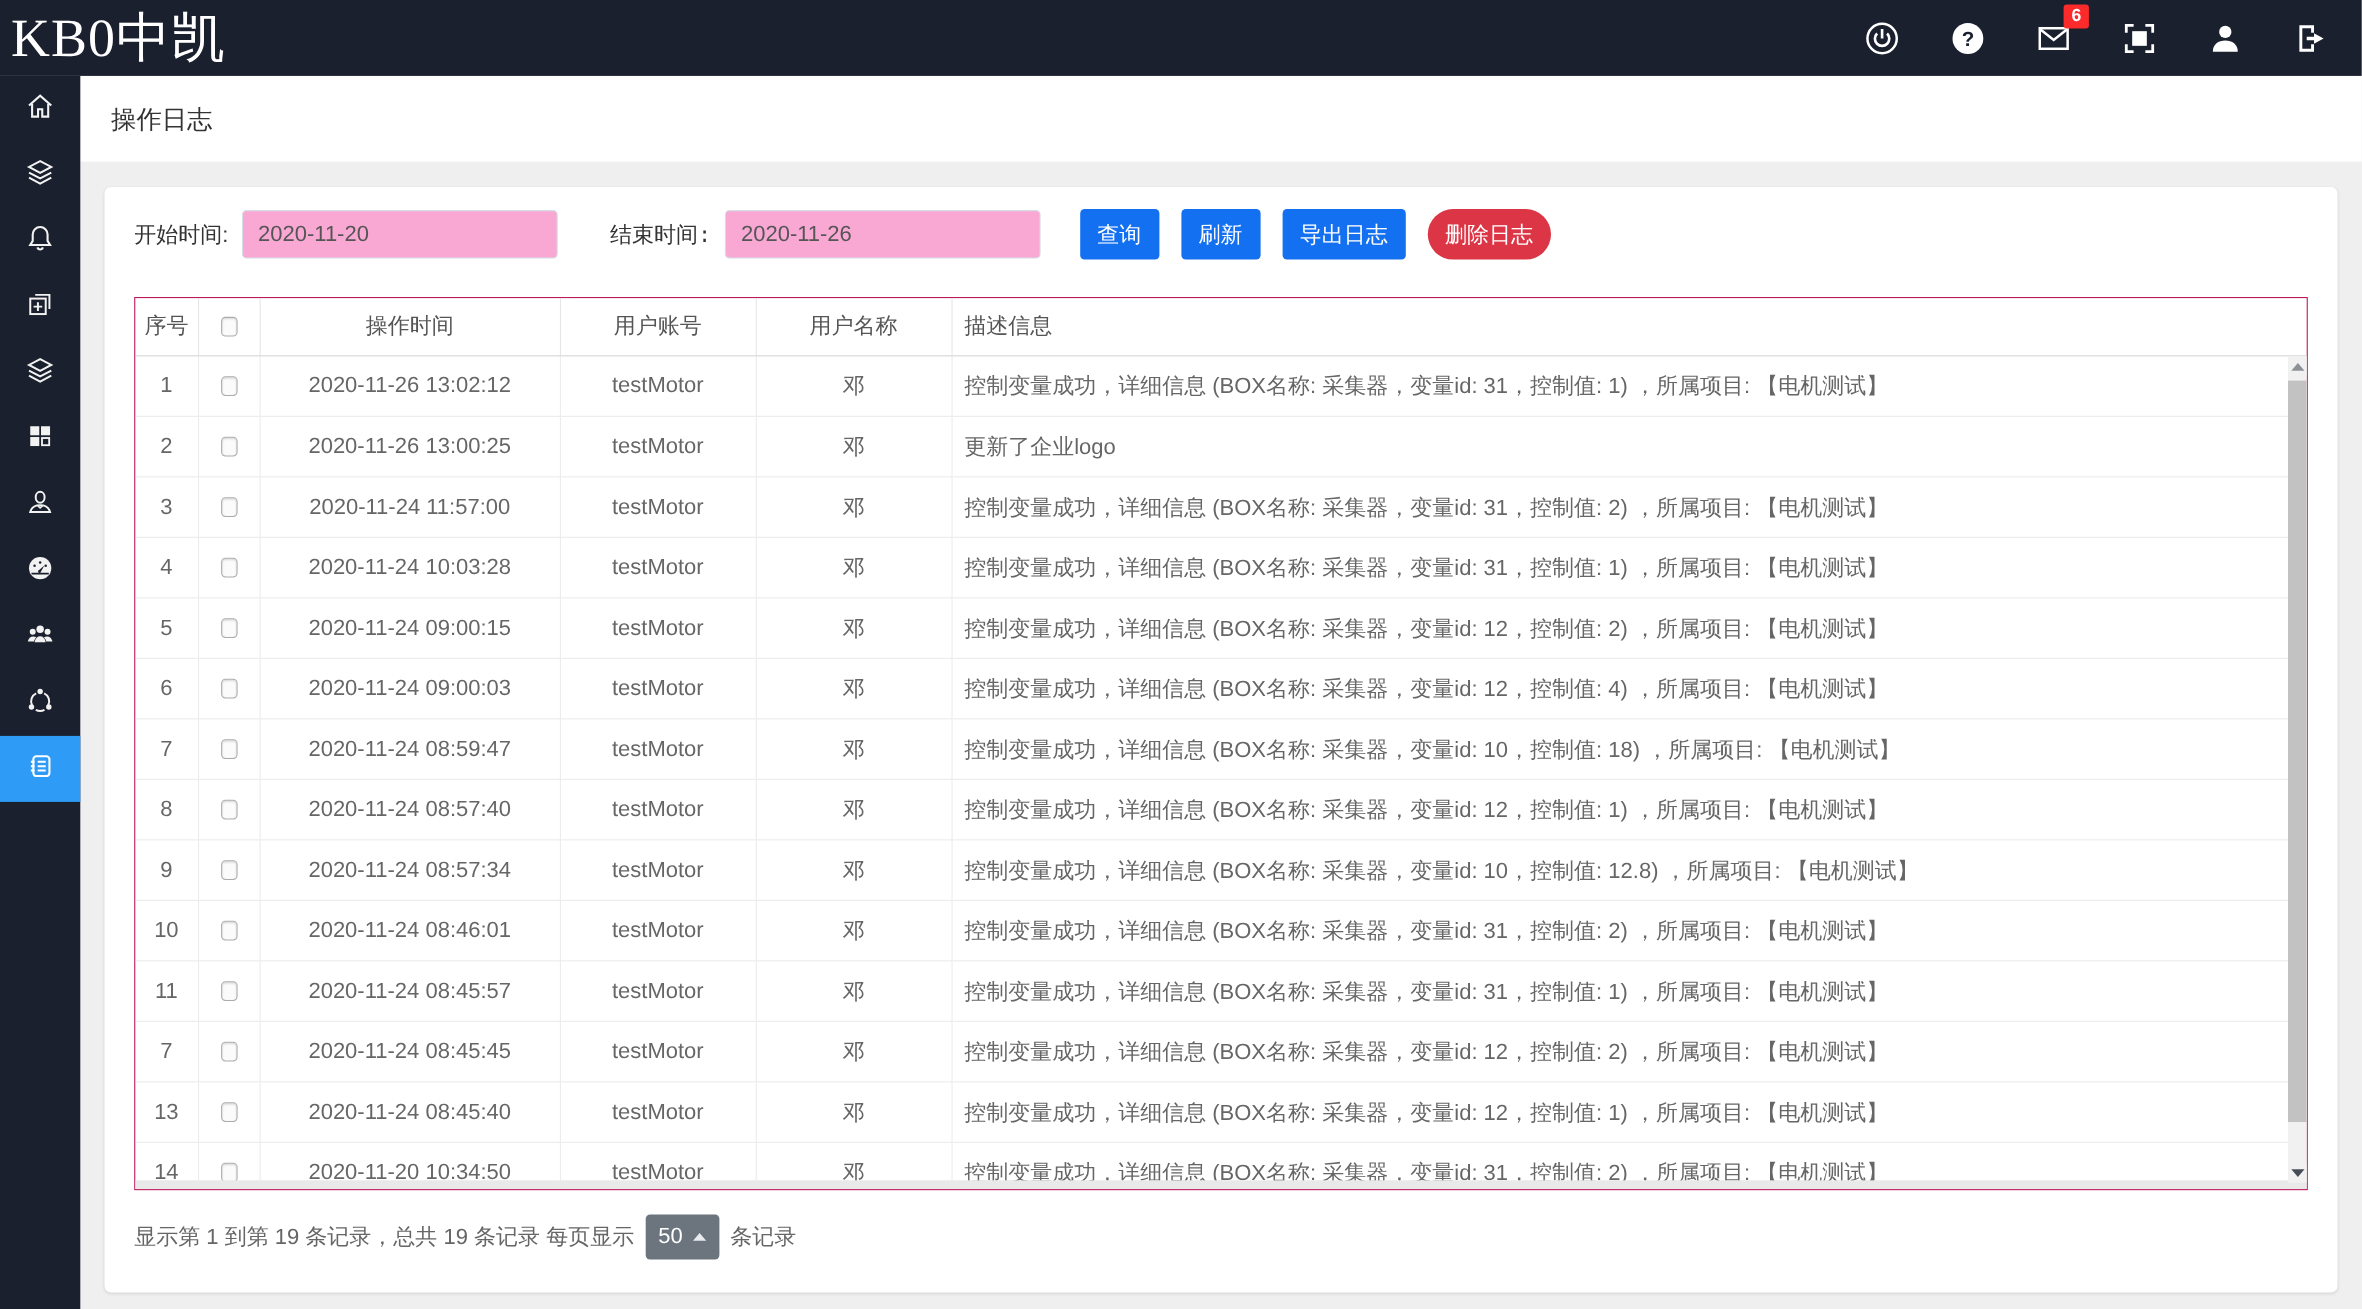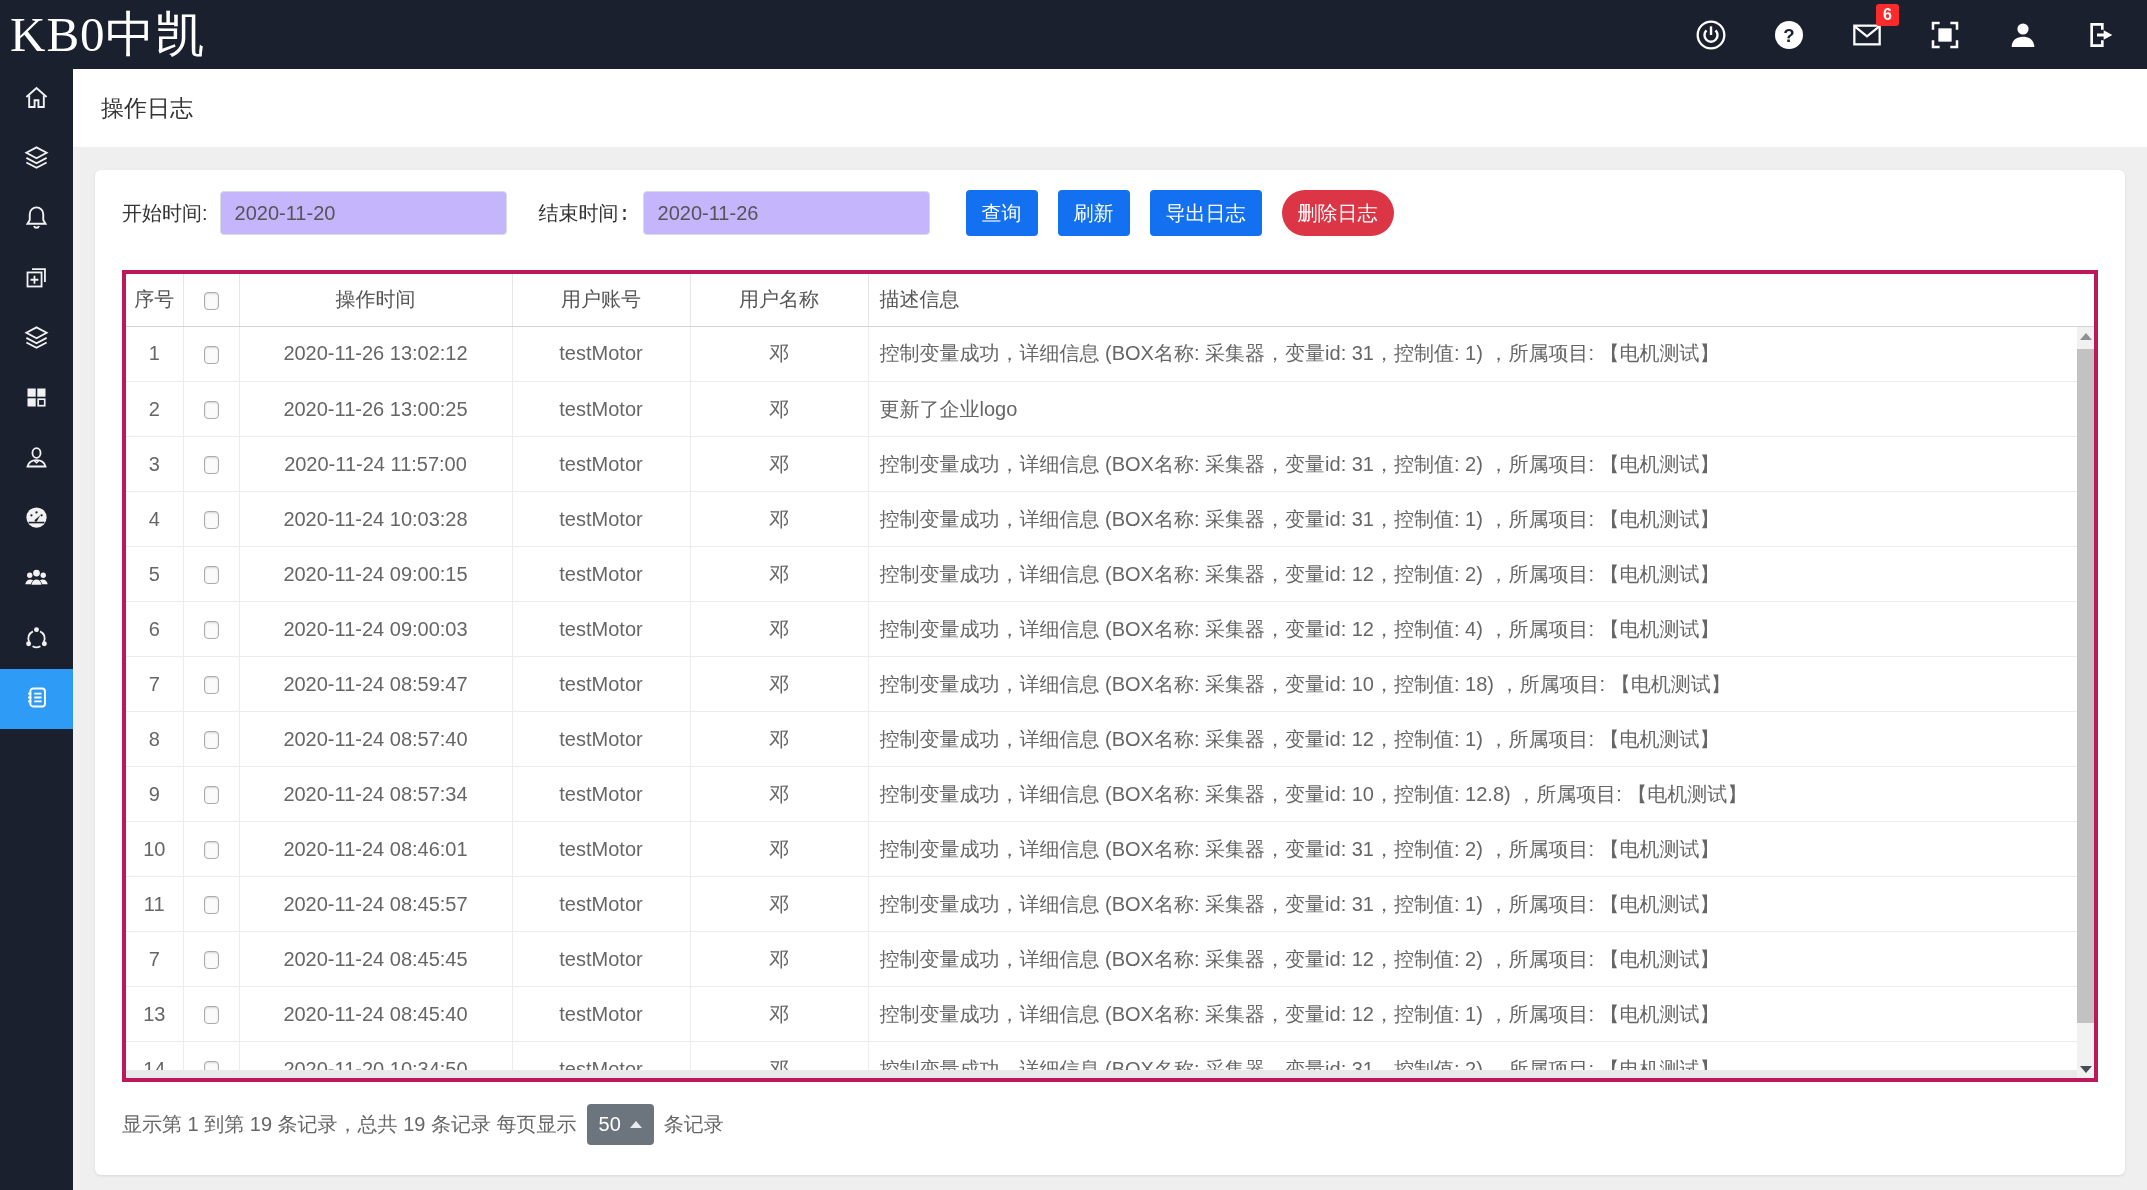--- a/index.html
+++ b/index.html
@@ -31,32 +31,32 @@
   .content { position:absolute; left:73px; top:69px; width:2074px; height:1121px; background:#efefef; }
   .titlebar { height:78px; background:#ffffff; display:flex; align-items:center; padding-left:28px; }
   .page-title { font-size:23px; color:#333; }
 
   .card { margin:23px 22px 0 22px; height:1005px; background:#fff; border-radius:6px;
     box-shadow:0 1px 3px rgba(0,0,0,.10); padding:12px 27px 0 27px; }
 
   
   .filter-row { display:flex; align-items:center; height:46px; margin-top:8px; }
   .f-label { font-size:20px; color:#333; margin-right:12px; white-space:nowrap; }
-  .f-input { width:287px; height:44px; background:#c4b5fd; border:1px solid #d6dce3;
+  .f-input { width:287px; height:44px; background:#f9a8d4; border:1px solid #d6dce3;
     border-radius:4px; font-size:20px; color:#555; padding:16px 14px;
     font-family:"Liberation Sans","DejaVu Sans",sans-serif; }
-  .gap-lg { margin-left:32px;font-family:Liberation Mono, monospace; }
+  .gap-lg { margin-left:48px;font-family:Liberation Mono, monospace; }
   .btn { height:46px; border:none; border-radius:4px; color:#fff; font-size:20px;
     padding:0 16px; cursor:pointer; font-family:"Liberation Sans","DejaVu Sans",sans-serif; }
   .btn-blue { background:#1370f0; }
   .btn-red  { background:#dc3545;border-radius:23px; }
   .ml36 { margin-left:36px; } .ml20 { margin-left:20px; }
 
   
-  .table-wrap { position:relative; margin-top:34px; border:4px solid #be185d; height:812px; overflow:hidden; }
+  .table-wrap { position:relative; margin-top:34px; border:1px solid #be185d; height:812px; overflow:hidden; }
   table { border-collapse:collapse; table-layout:fixed; width:100%; }
   col.c-no{width:57px;} col.c-cb{width:56px;} col.c-time{width:273px;}
   col.c-acc{width:178px;} col.c-name{width:178px;}
   th { height:52px; font-weight:400; font-size:20px; color:#555;
     border-right:1px solid #e6e6e6; border-bottom:1px solid #d4d4d4; text-align:center; }
   th:last-child { border-right:none; text-align:left; padding-left:11px; }
   td { height:55px; font-size:20px; color:#666; text-align:center;
     border-right:1px solid #ececec; border-bottom:1px solid #ececec; overflow:hidden; white-space:nowrap; }
   td:last-child { border-right:none; text-align:left; padding-left:11px; }
   .tbody-view { height:751px; overflow:hidden; position:relative; }

